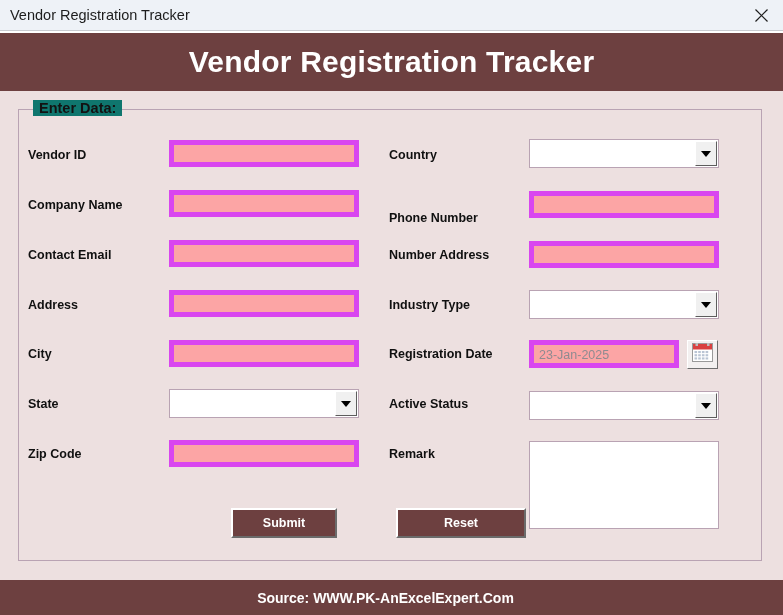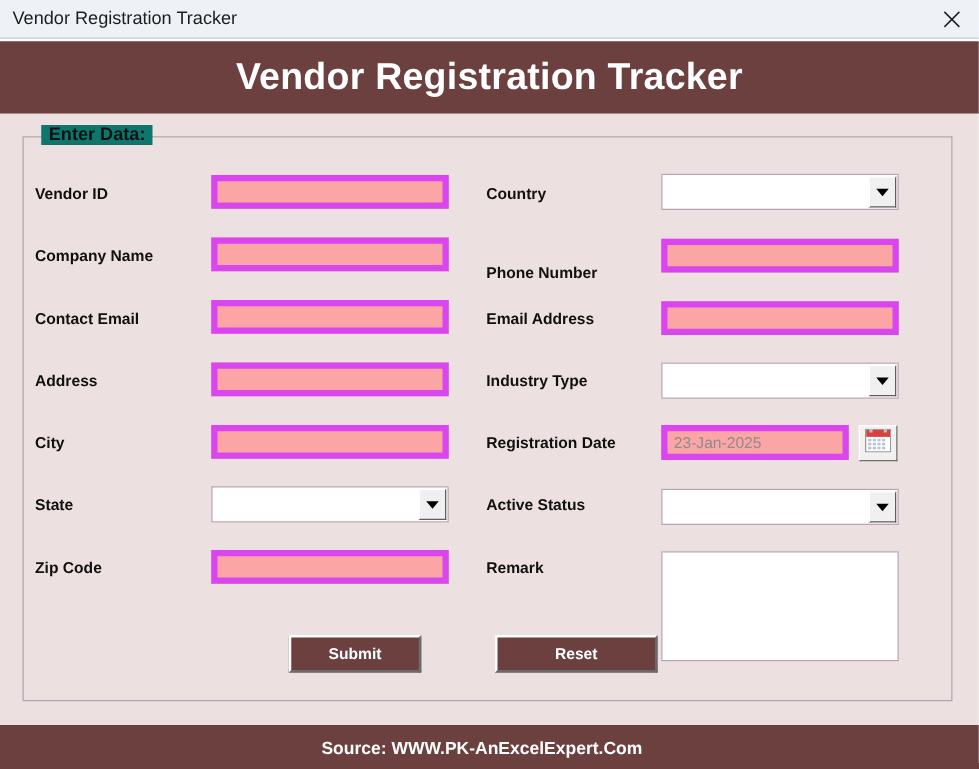--- a/index.html
+++ b/index.html
@@ -301,21 +301,21 @@
     <div class="combo-btn">
       <div class="arrow-down"></div>
     </div>
   </div>
 
   <div class="field-label" style="left:389px; top:107px;margin-top:13px;">Phone Number</div>
   <div class="txt" style="left:529px; top:100px; width:190px;">
     <input class="txt-inner" type="text" value="" placeholder="" style="">
   </div>
 
-  <div class="field-label" style="left:389px; top:157px;">Email Address</div>
+  <div class="field-label" style="left:389px; top:157px;">Number Address</div>
   <div class="txt" style="left:529px; top:150px; width:190px;">
     <input class="txt-inner" type="text" value="" placeholder="" style="">
   </div>
 
   <div class="field-label" style="left:389px; top:207px;">Industry Type</div>
   <div class="combo" style="left:529px; top:199px; width:190px;">
     <div class="combo-btn">
       <div class="arrow-down"></div>
     </div>
   </div>

